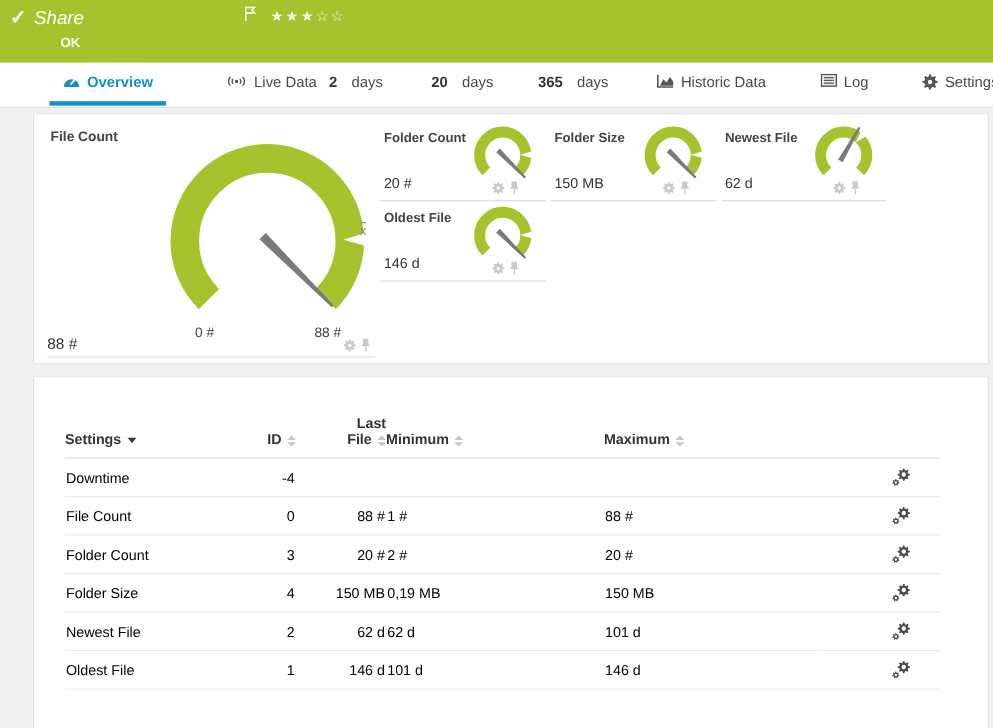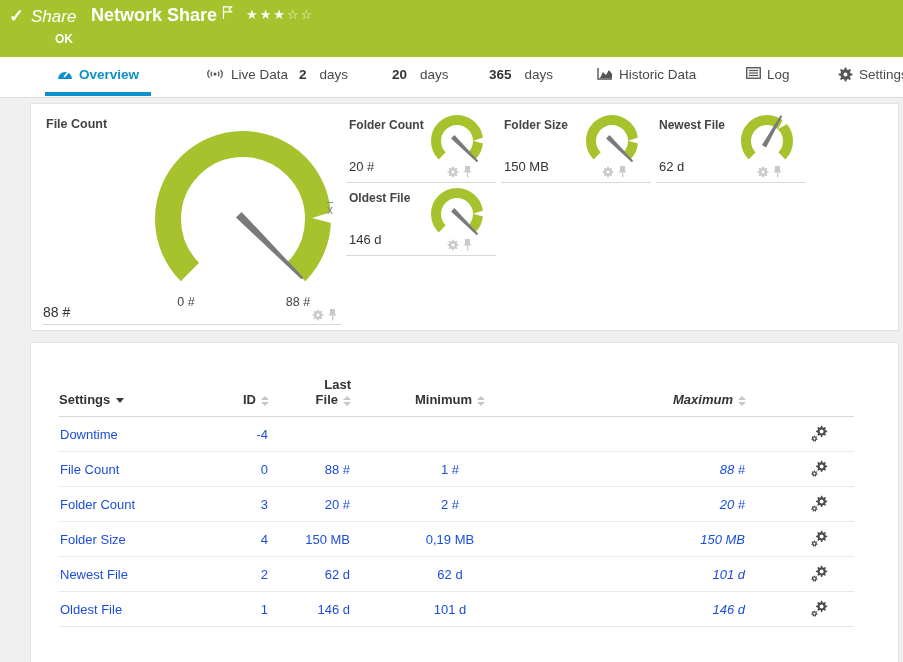--- a/index.html
+++ b/index.html
@@ -33,45 +33,44 @@
   .scale-label{position:absolute;font-size:12.5px;color:#444;width:60px;text-align:center;}
   .cell-underline{position:absolute;height:1px;background:#d8d8d8;}
   .corner-icons{position:absolute;display:flex;gap:4px;align-items:center;cursor:pointer;}
   .avg-sym{position:absolute;font-size:12px;color:#8a8a8a;text-decoration:overline;}
 
   .mini-cell{position:absolute;width:150px;}
 
   
   table.channels{border-collapse:collapse;margin:34px 0 0 28px;width:795px;font-size:13px;table-layout:fixed;}
   table.channels th{font-weight:bold;color:#333;vertical-align:bottom;padding:0 0 9px 0;border-bottom:1px solid #d8d8d8;cursor:pointer;}
-  table.channels td{height:32px;border-bottom:1px solid #e9e9e9;color:#1d4ed8;}
+  table.channels td{height:32px;border-bottom:1px solid #e9e9e9;color:#000000;}
   .col-channel{width:150px;text-align:left;}
   .col-id{width:60px;text-align:right;}
   .col-last{width:82px;text-align:right;}
-  .col-min{width:198px;text-align:center;}
-  .col-max{width:197px;text-align:right;font-style:italic;}
+  .col-min{width:198px;text-align:left;}
+  .col-max{width:197px;text-align:left;}
   .col-act{width:108px;text-align:right;}
   td.col-act{padding-right:26px;}
   td.col-act svg{cursor:pointer;vertical-align:middle;}
   .hdr-2line{display:inline-block;text-align:right;}
 
   .sa{display:inline-block;vertical-align:middle;margin-left:5px;}
   .sa i{display:block;width:0;height:0;border-left:4px solid transparent;border-right:4px solid transparent;}
   .sa .up{border-bottom:4px solid #c6c6c6;margin-bottom:2px;}
   .sa .dn{border-top:4px solid #c6c6c6;}
   .sa-active{display:inline-block;vertical-align:middle;margin-left:6px;width:0;height:0;
     border-left:4.5px solid transparent;border-right:4.5px solid transparent;border-top:5px solid #3a3a3a;}
 </style>
 </head>
 <body>
 
 <div class="topbar">
   <span class="check">✓</span>
   <span class="kind">Share</span>
-  <span class="title">Network Share</span>
   <span class="flag">
     <svg width="11" height="15" viewBox="0 0 11 15">
         <g stroke="#fff" stroke-width="1.2" fill="none">
       <line x1="1.5" y1="1" x2="1.5" y2="14"></line>
           <path d="M1.5 1.8 H9.5 L7 4.3 L9.5 6.8 H1.5"></path>
         </g>
       </svg>
   </span>
   <span class="stars"><span>★★★</span><span style="opacity:.85">☆☆</span></span>
   <span class="status">OK</span>

